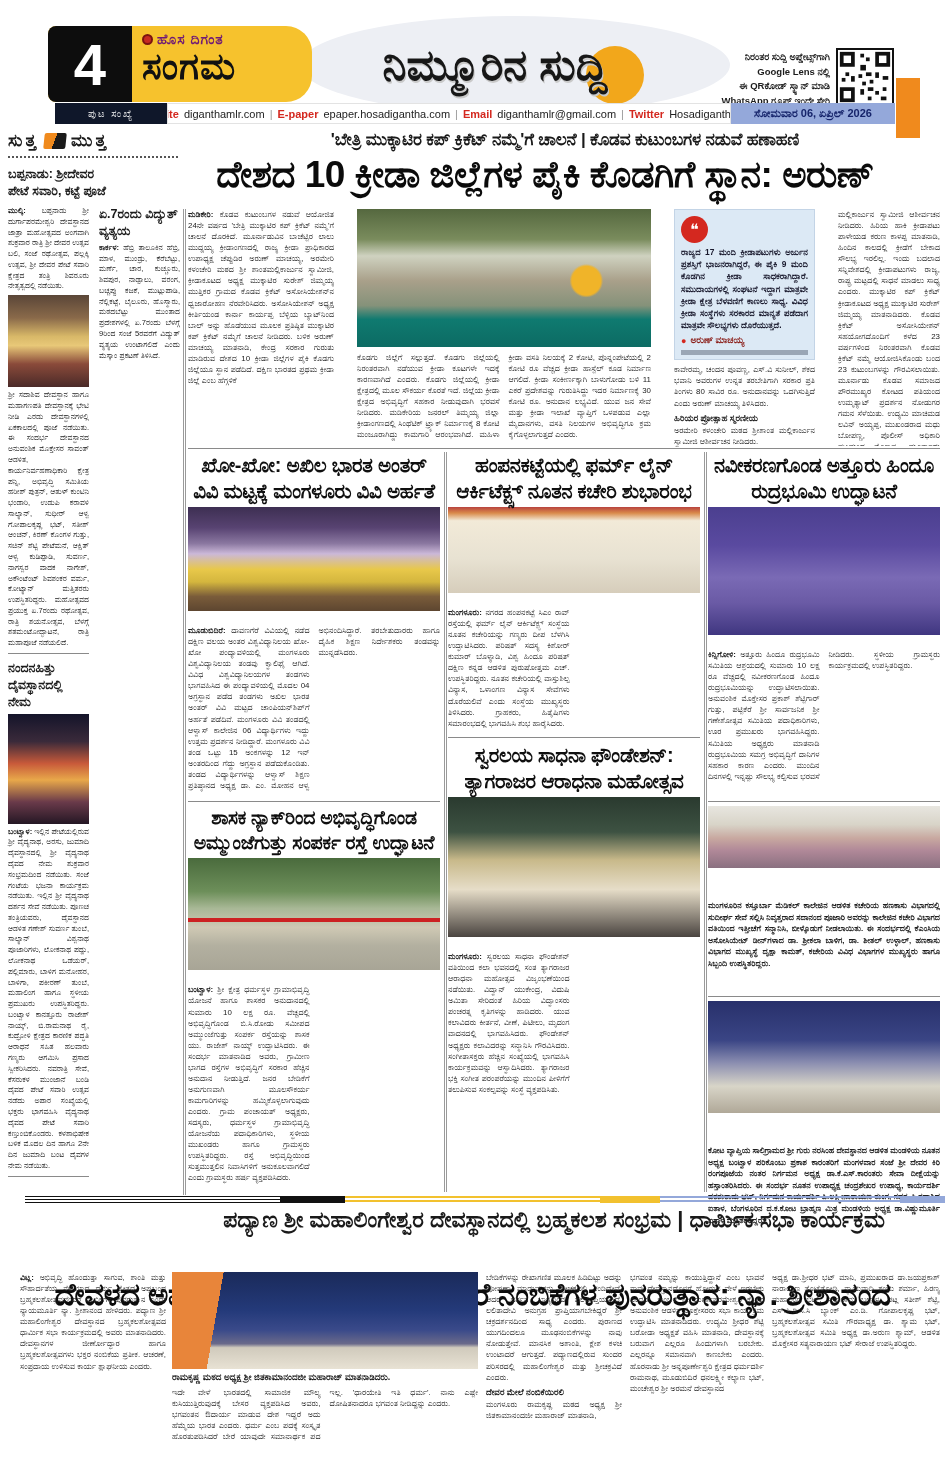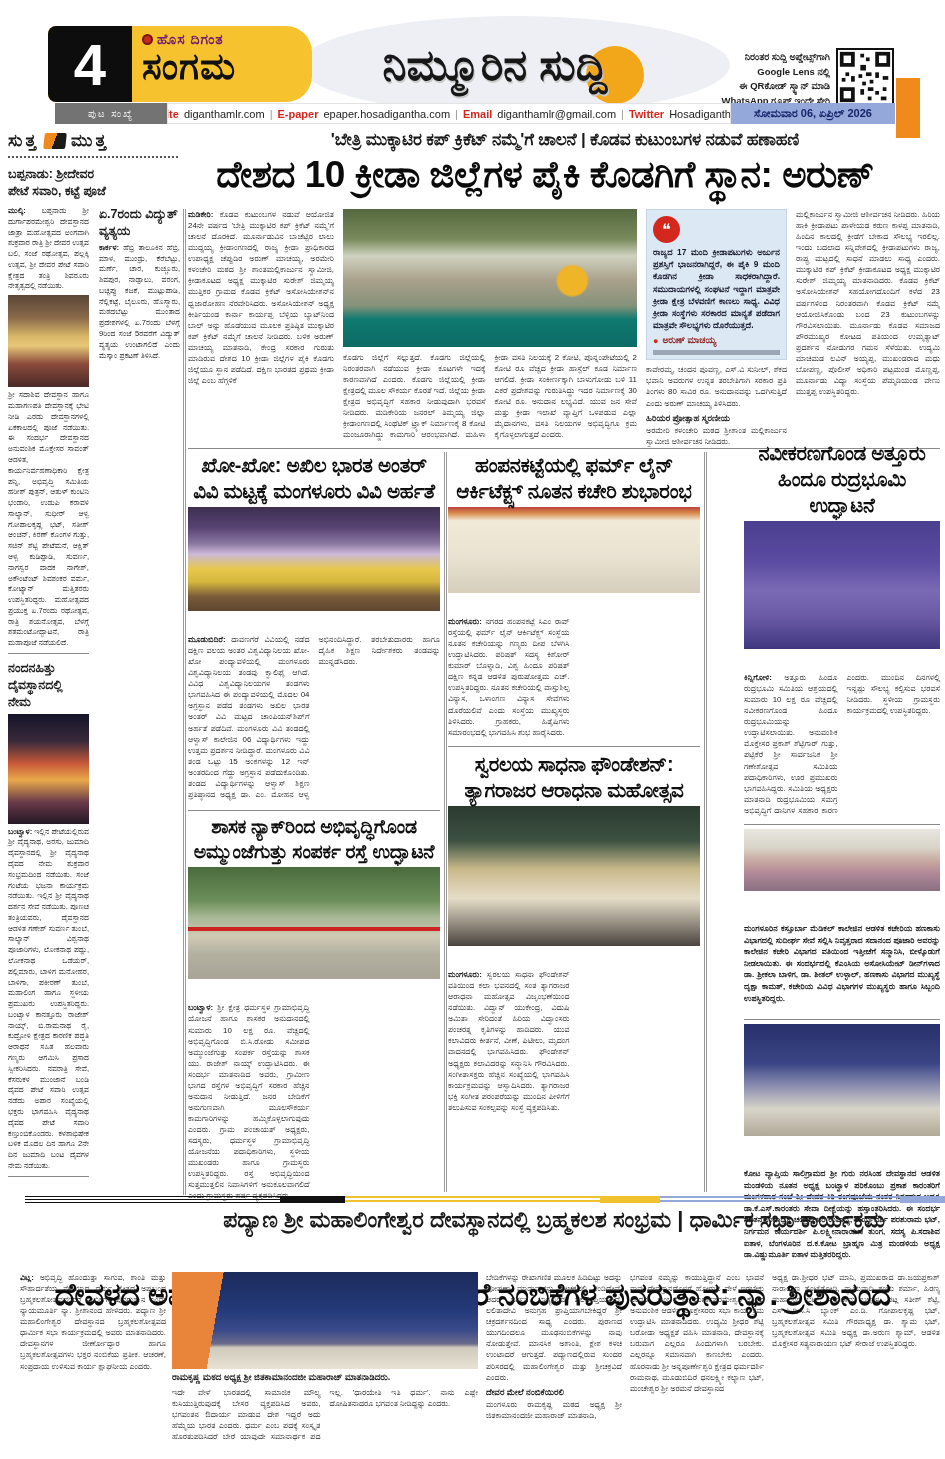--- a/index.html
+++ b/index.html
@@ -15,21 +15,21 @@
   .mh-brand { position:absolute; left:142px; top:31px; width:168px; }
   .brand-top { color:#701a75; font-size:14px; font-weight:800; letter-spacing:1px; display:flex; align-items:center; gap:4px; }
   .logo-dot { width:11px; height:11px; border-radius:50%; background:#c62a21; border:2px solid #7a1410; display:inline-block; }
   .brand-main { font-size:37px; font-weight:800; color:#111; line-height:1.05; letter-spacing:1px; }
   .mh-circle { position:absolute; left:586px; top:46px; width:58px; height:58px; border-radius:50%; background:#f2a71b; }
   .mh-title { position:absolute; left:322px; top:42px; width:346px; text-align:center; font-size:43px; font-weight:800; color:#171717; text-shadow:1px 2px 0 #c9c9c9; line-height:1.1; }
   .mh-promo { position:absolute; left:672px; top:50px; width:158px; text-align:right; font-size:9.5px; line-height:1.55; color:#1c1c1c; font-weight:600; }
   .mh-qr { position:absolute; left:836px; top:48px; width:58px; height:58px; background:#fff; border:2px solid #111; }
   .mh-orange { position:absolute; left:896px; top:78px; width:24px; height:60px; background:#f08a1d; }
   .mh-bar { position:absolute; left:55px; top:103px; width:840px; height:21px; display:flex; align-items:stretch; }
-  .bar-page { width:112px; background:#737373; color:#fff; font-size:10px; letter-spacing:2px; display:flex; align-items:center; justify-content:center; }
+  .bar-page { width:112px; background:#0f172a; color:#fff; font-size:10px; letter-spacing:2px; display:flex; align-items:center; justify-content:center; }
   .bar-contacts { flex:1; background:#fff; border:1px solid #e3e3e3; display:flex; align-items:center; justify-content:center; gap:5px; font-size:11px; white-space:nowrap; overflow:hidden; }
   .bar-contacts .lbl { color:#d4281f; font-weight:700; }
   .bar-contacts .val { color:#222; }
   .bar-contacts .sep { color:#999; }
   .bar-date { width:164px; background:#94a8da; color:#16246b; font-weight:800; font-size:11px; display:flex; align-items:center; justify-content:center; }
 
   
   .ph { width:100%; overflow:hidden; }
   .bodytxt { font-size:7.9px; line-height:1.4; text-align:justify; color:#222; overflow:hidden; }
   .bodytxt b { font-weight:800; }
@@ -45,48 +45,48 @@
   .sb-art1-head { position:absolute; left:8px; top:166px; width:110px; font-size:12.5px; font-weight:800; line-height:1.35; }
   .sb-flow { position:absolute; left:8px; top:206px; width:172px; height:984px; column-count:2; column-gap:10px; column-fill:auto; font-size:7.6px; line-height:1.42; text-align:justify; }
   .sb-flow .ph { margin:3px 0; }
   .sb-h2 { font-size:12.5px; font-weight:800; line-height:1.35; margin:6px 0 3px; text-align:left; }
   .ph-temple1 { height:92px; background:linear-gradient(180deg,#5a4638 0%,#8a6a4a 25%,#d8b868 45%,#e8c878 55%,#8a4a3a 75%,#4a2a28 100%); }
   .ph-daiva { height:110px; background:linear-gradient(180deg,#14142a 0%,#3a2a3a 25%,#c85a3a 45%,#e8a84a 60%,#6a3a4a 80%,#241724 100%); }
 
   
   .lead-kicker { position:absolute; left:190px; top:130px; width:750px; text-align:center; font-size:17px; font-weight:800; letter-spacing:-0.2px; }
   .lead-head { position:absolute; left:150px; top:151px; width:790px; text-align:center; font-size:37px; font-weight:800; letter-spacing:-0.5px; line-height:1.3; color:#0b0b0b; }
-  .lead-row { position:absolute; left:188px; top:209px; width:752px; height:237px; display:flex; gap:9px; }
+  .lead-row { position:absolute; left:188px; top:209px; width:752px; height:237px; display:flex; gap:23px; }
   .lead-c1 { width:146px; }
   .lead-mid { width:294px; }
   .ph-cricket { height:138px; background:radial-gradient(circle at 78% 52%, #f0b429 0 6%, rgba(0,0,0,0) 7%), linear-gradient(180deg,#55683f 0%,#7a8c5d 22%,#cfd2c0 34%,#a9a08a 52%,#85927a 70%,#0f7a70 80%,#0c6b63 100%); }
   .lead-midtxt { margin-top:5px; height:92px; }
   .lead-c3 { width:141px; }
   .quote-box { background:#dce9f5; border:1px solid #c3d4e6; padding:6px 6px 4px; position:relative; }
   .quote-glyph { width:27px; height:27px; border-radius:50%; background:#d4281f; color:#fff; font-size:16px; display:flex; align-items:center; justify-content:center; margin-bottom:3px; }
   .quote-text { font-size:8.4px; font-weight:700; line-height:1.45; text-align:justify; color:#1a1a2e; }
   .quote-attr { display:flex; align-items:center; gap:4px; margin-top:4px; font-size:9px; font-weight:800; color:#8b1f1a; }
   .quote-attr .dot { color:#d4281f; font-size:9px; }
   .quote-bar { height:5px; background:#9aa6b5; margin-top:4px; }
   .subhead { font-size:8.6px; font-weight:800; margin:3px 0 1px; }
   .lead-c4 { flex:1; }
 
   
   .colA { position:absolute; left:188px; top:452px; width:252px; }
   .colB { position:absolute; left:448px; top:452px; width:252px; }
-  .colC { position:absolute; left:708px; top:440px; width:232px;padding-left:36px; }
+  .colC { position:absolute; left:708px; top:452px; width:232px; }
   .ph-khokho { height:104px; background:linear-gradient(180deg,#3d2f52 0%,#584372 20%,#8a77a0 35%,#cbb8d8 45%,#e8c84a 60%,#d4b63e 72%,#7a5c3a 86%,#5d4630 100%); margin-top:3px; }
   .ph-road { height:112px; background:linear-gradient(180deg, rgba(0,0,0,0) 0 54%, #cc2222 54% 57%, rgba(0,0,0,0) 57%), linear-gradient(180deg,#4a6b3d 0%,#6d8f5a 30%,#a8b896 45%,#cfc9b4 62%,#b3b0a0 78%,#a8a596 100%); margin-top:3px; }
   .ph-farmline { height:86px; background:linear-gradient(180deg,#b8433f 0%,#d98a4a 7%,#f2ead8 16%,#e8e2d2 60%,#d6cdbb 100%); margin-top:3px; }
   .ph-swaralaya { height:140px; background:linear-gradient(180deg,#2a3a2f 0%,#3d5242 25%,#c8b98a 45%,#e6ddc8 66%,#4a4440 100%); margin-top:3px; }
   .ph-rudra { height:128px; background:linear-gradient(180deg,#4b3f8f 0%,#5a4aa0 30%,#7a6ab5 55%,#6a5aa5 75%,#3f3680 100%); margin-top:3px; }
   .ph-kmc { height:62px; background:linear-gradient(180deg,#e8e6e0 0%,#d8d4c8 30%,#c8a8a0 52%,#b08898 72%,#8a7080 100%); margin:3px 0; }
   .ph-kota { height:112px; background:linear-gradient(180deg,#28306b 0%,#3a4585 35%,#8a8db0 55%,#d8d5c8 76%,#b0a898 100%); margin:3px 0; }
   .caption { font-size:8px; font-weight:600; line-height:1.45; text-align:justify; color:#222; overflow:hidden;margin-top:32px; }
-  .mbody { margin-top:23px; }
+  .mbody { margin-top:14px; }
 
   
   .segbar { position:absolute; left:0; top:1196px; width:945px; height:7px; display:flex; }
   .seg-w { width:25px; }
   .seg-blines { width:255px; background:repeating-linear-gradient(to bottom,#111 0 1px, rgba(0,0,0,0) 1px 3px); }
   .seg-bsolid { width:65px; background:#111; }
   .seg-ylines { width:255px; background:repeating-linear-gradient(to bottom,#f2c12e 0 2px, rgba(0,0,0,0) 2px 4px); }
   .seg-ysolid { width:60px; background:#f2c12e; }
   .seg-plines { width:240px; background:repeating-linear-gradient(to bottom,#94a8da 0 2px, rgba(0,0,0,0) 2px 4px); }
   .seg-psolid { flex:1; background:#94a8da; }

